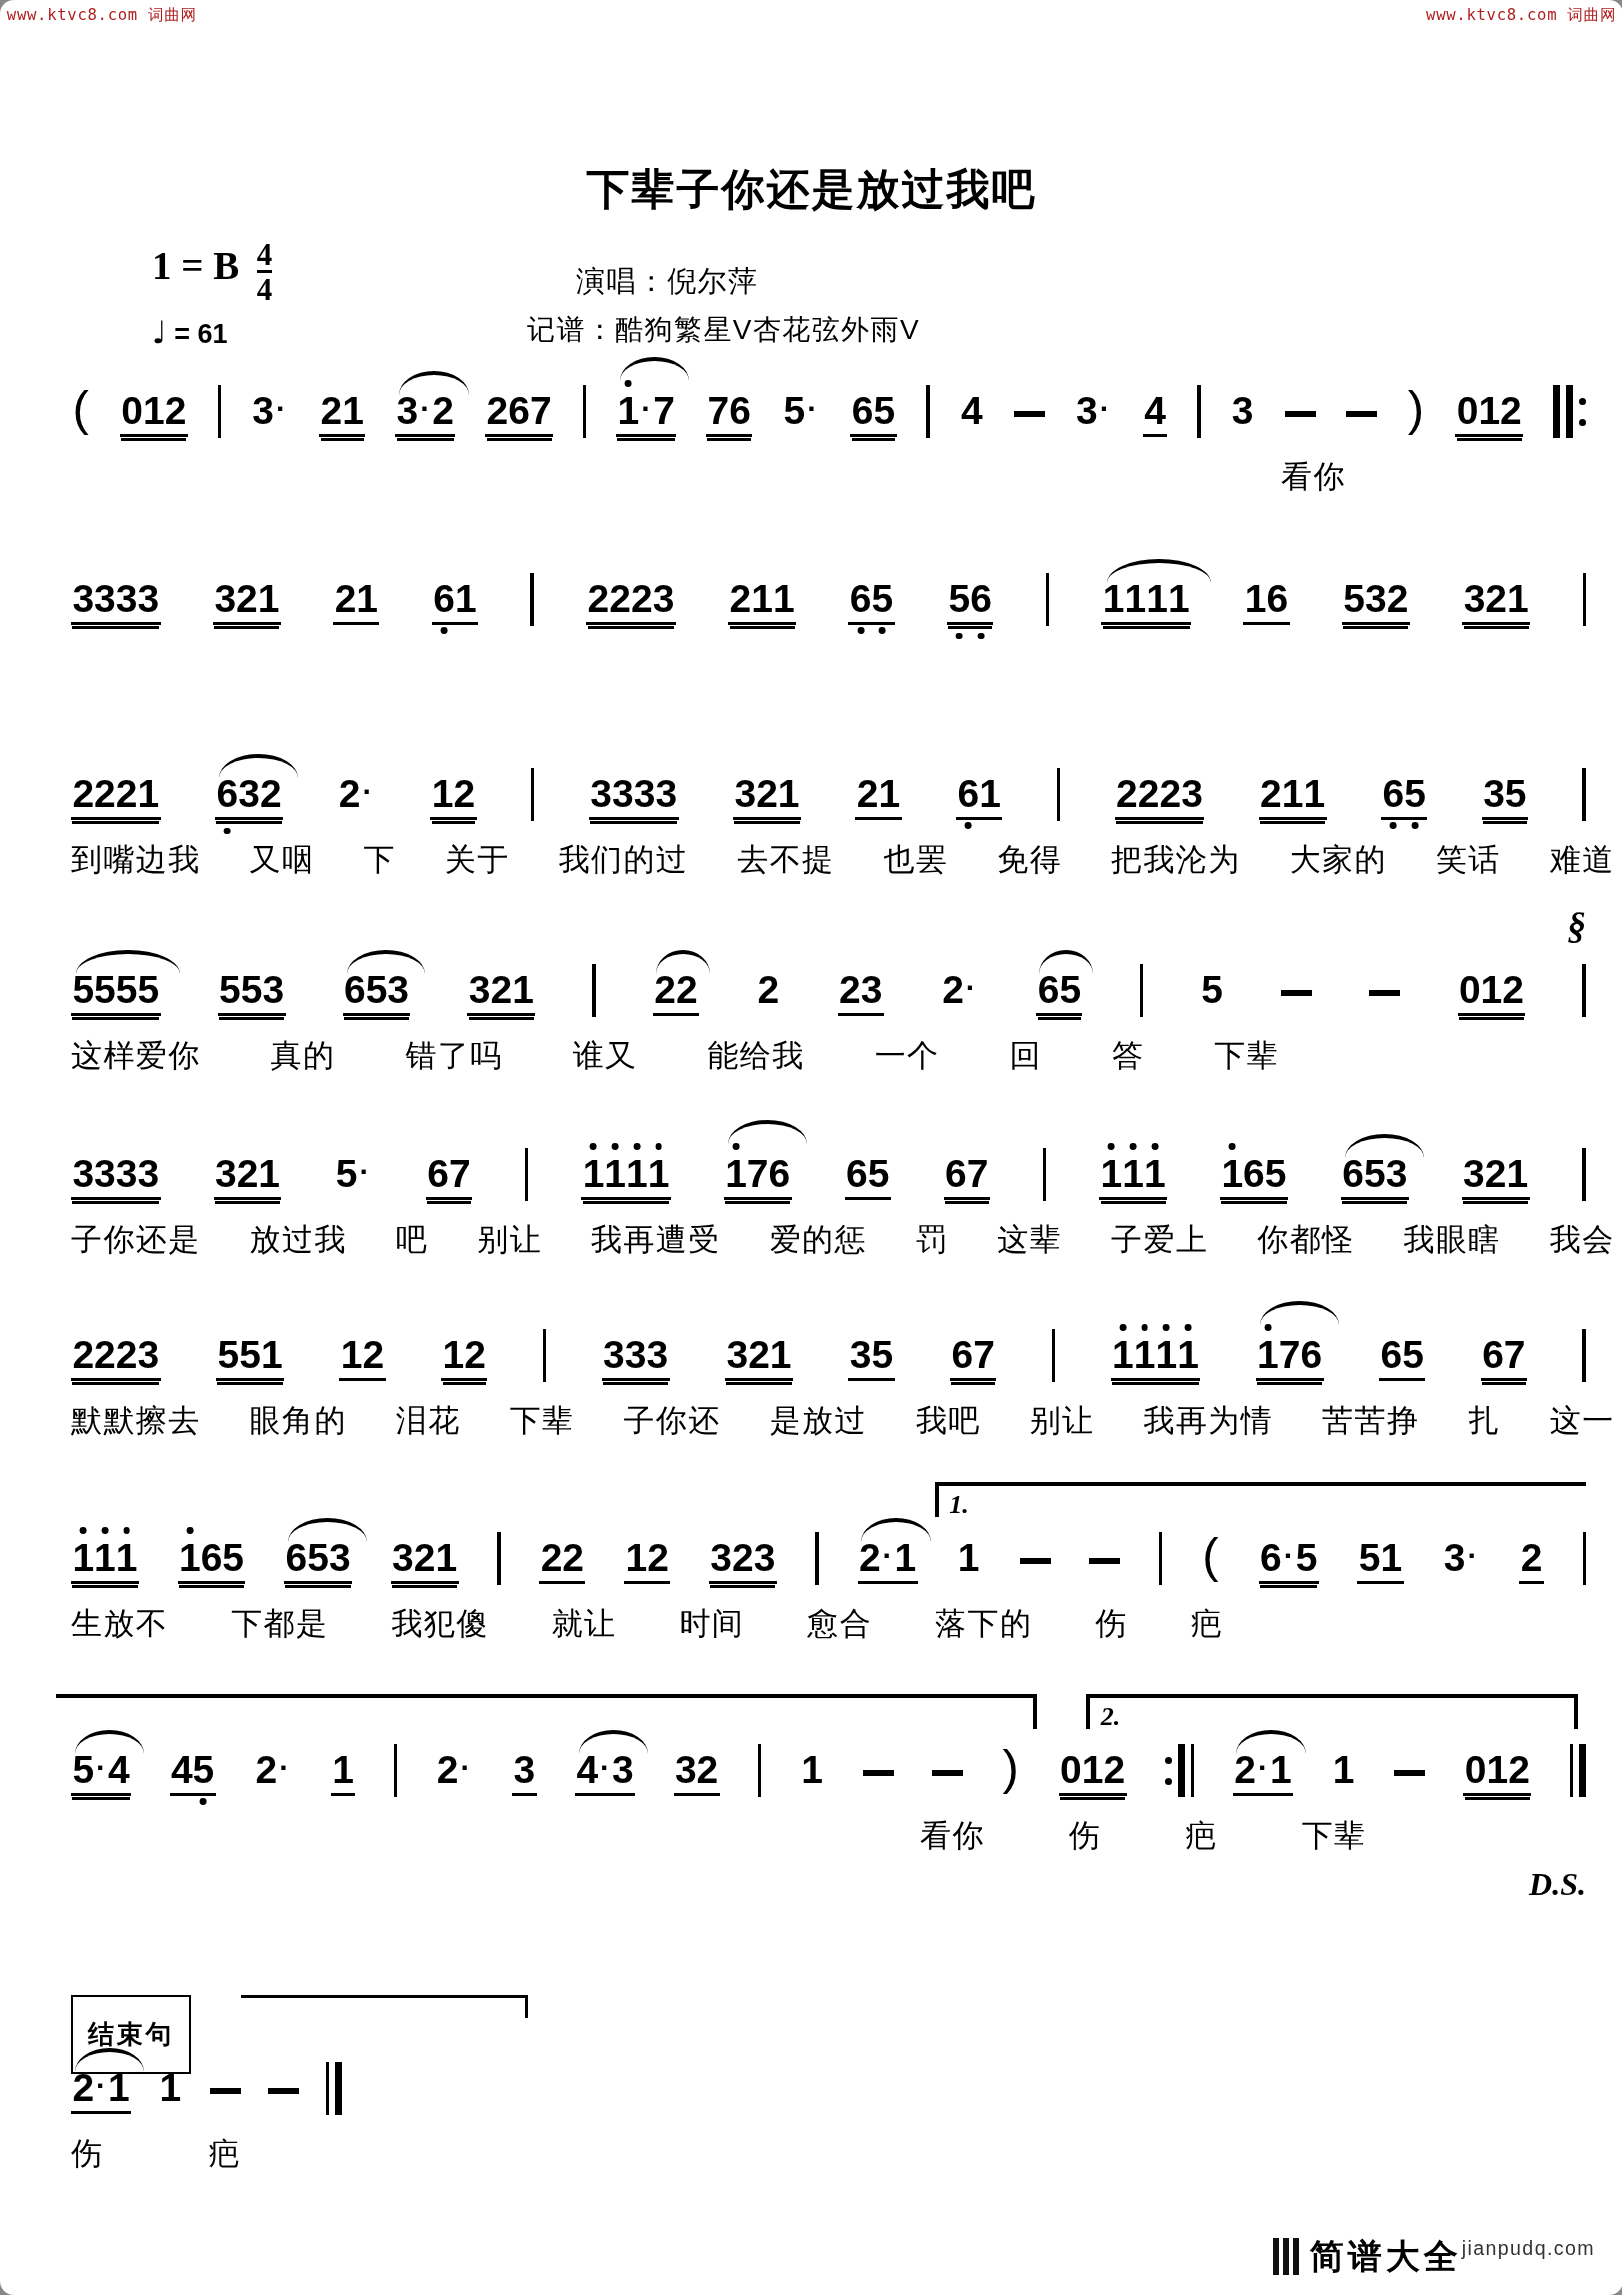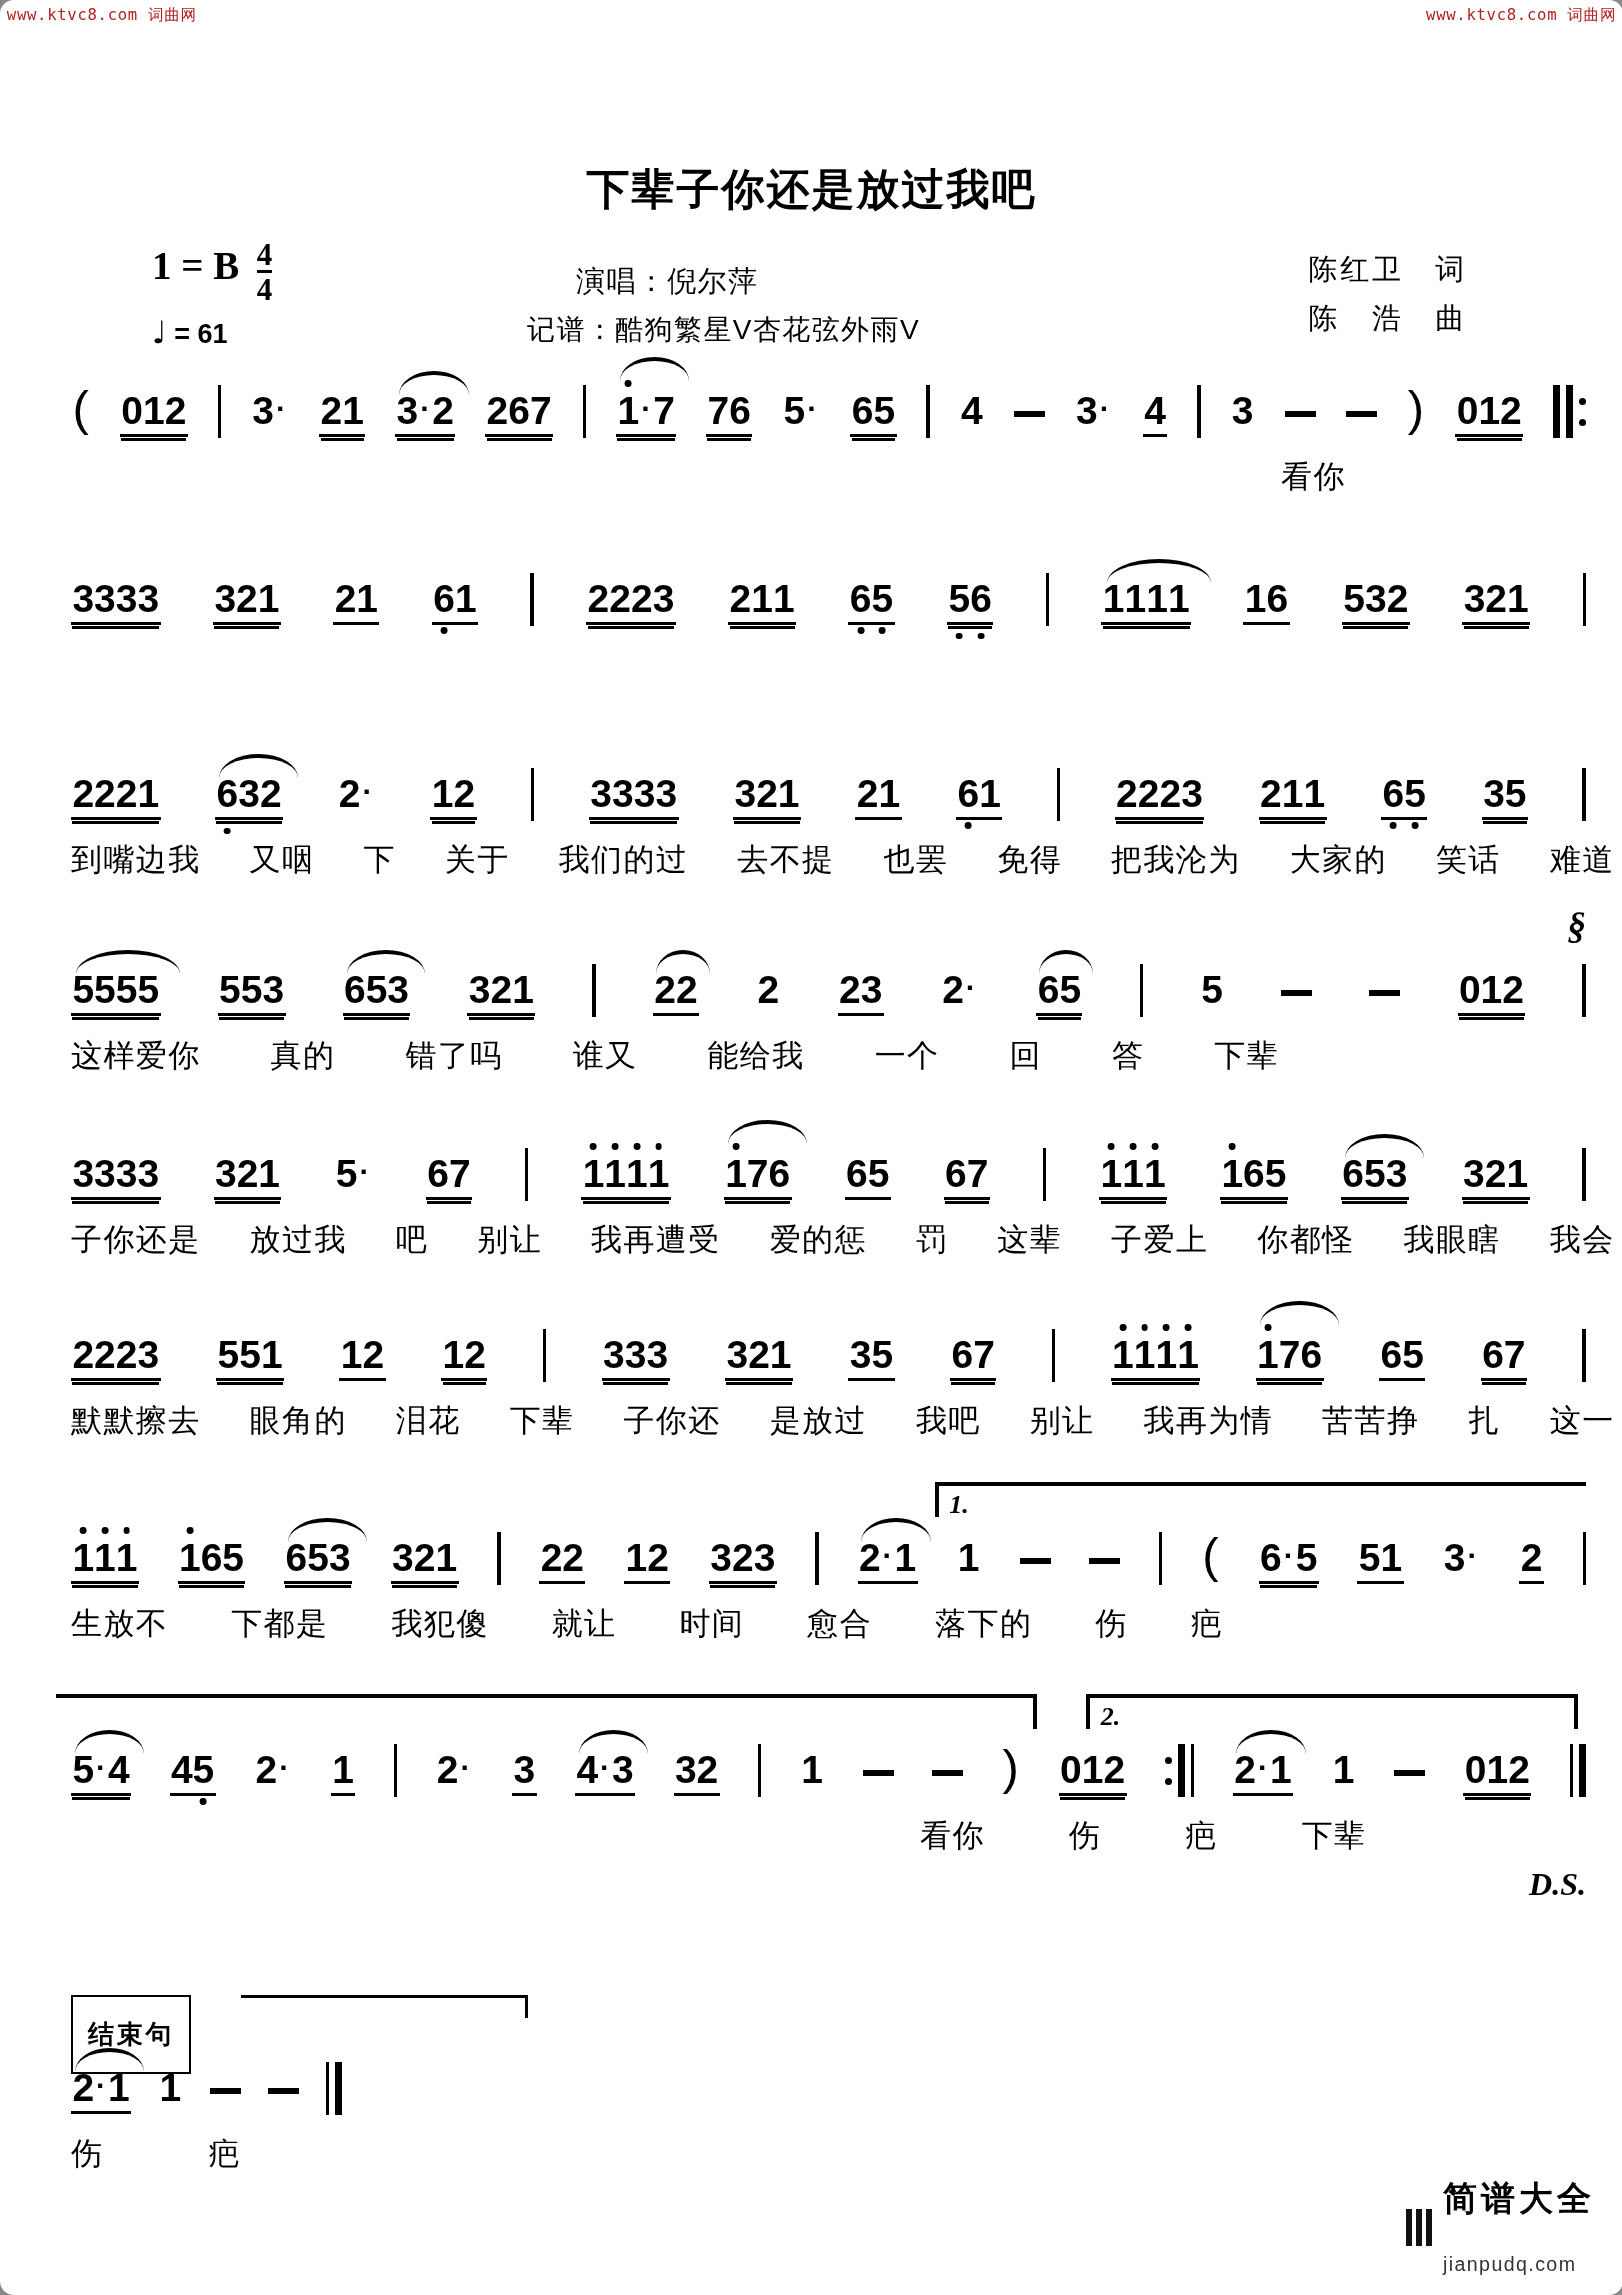--- a/index.html
+++ b/index.html
@@ -72,45 +72,41 @@
   .ds{position:absolute;right:0;top:84px;font-size:32px;font-weight:bold;font-style:italic;
       font-family:"Liberation Serif","DejaVu Serif",serif;margin-top:43px;}
   .endbox{position:absolute;top:-62px;left:0;border:2.7px solid #000;padding:20px 15px;
           font-size:26px;font-weight:bold;letter-spacing:2.7px;}
   .endline{position:absolute;top:-62px;left:170px;width:284px;height:20px;
            border-top:3.4px solid #000;border-right:3.4px solid #000;}
   
   .footer{position:absolute;right:28px;bottom:19px;display:flex;align-items:center;gap:10.8px;}
   .bars{display:flex;gap:4px;align-items:flex-end;}
   .bars i{display:block;width:6px;height:37px;background:#111;}
-  .brandcol{display:flex;flex-direction:column;line-height:1.15;gap:35px;}
+  .brandcol{display:flex;line-height:1.15;}
   .brand{font-size:34px;font-weight:bold;letter-spacing:4px;}
   .site{font-size:19.6px;color:#333;letter-spacing:1.4px;}
 </style>
 </head>
 <body>
 
 <div id="page">
 
   <div class="wm" id="wm-l">www.ktvc8.com 词曲网</div>
   <div class="wm" id="wm-r">www.ktvc8.com 词曲网</div>
 
   <div class="title">下辈子你还是放过我吧</div>
 
   <div class="keyblock">
     <span class="keysig">1 = B</span><span class="timesig"><span class="tt">4</span><span class="tb">4</span></span>
     <div class="tempo"><span class="tn">♩</span> <span>= 61</span></div>
   </div>
 
   <div class="singer">演唱：倪尔萍</div>
   <div class="notator">记谱：酷狗繁星V杏花弦外雨V</div>
-  <div class="credits">
-    <div>陈红卫　词</div>
-    <div>陈　浩　曲</div>
-  </div>
 
   <div class="system" id="sys1">
     <div class="notes">
         <span class="tok paren">(</span>
         <span class="tok u2"><span class="ch">0</span><span class="ch">1</span><span class="ch">2</span></span>
         <span class="barwrap">
           <i class="bl"></i>
         </span>
         <span class="tok"><span class="ch">3</span><span class="ch mid">·</span></span>
         <span class="tok u2"><span class="ch">2</span><span class="ch">1</span></span>

